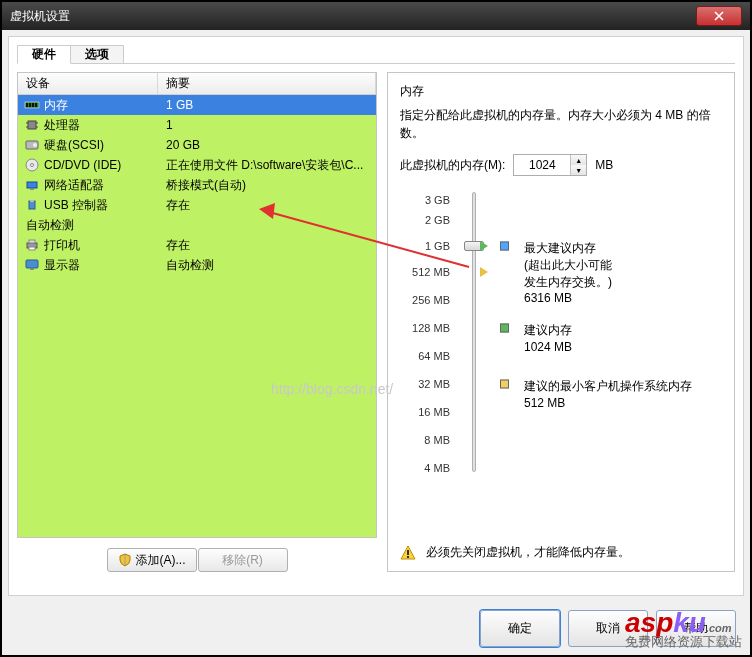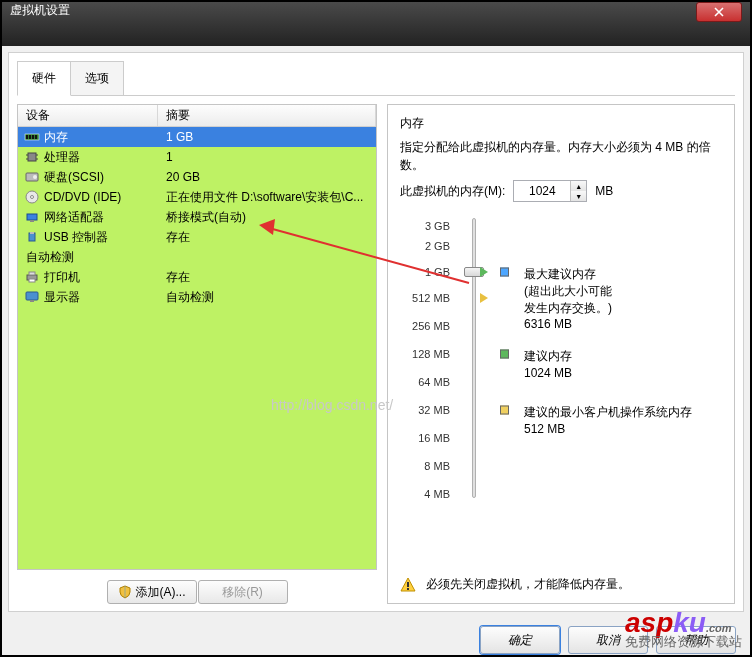--- a/index.html
+++ b/index.html
@@ -1,63 +1,63 @@
 <!DOCTYPE html>
 <html><head>
 <meta charset="utf-8">
 <style>
 * { box-sizing: border-box; margin: 0; padding: 0; font-family: "Microsoft YaHei", "SimSun", Tahoma, sans-serif; font-size: 12px; }
 body { background: #fff; width: 752px; height: 657px; overflow: hidden; position: relative; }
 .outer { border: 2px solid #000; width: 752px; height: 657px; background: #f0f0f0; }
-.titlebar { height: 44px; background: linear-gradient(#4a4a4a, #222); color: #fff; display: flex; padding: 0 8px; justify-content: space-between; }
+.titlebar { height: 28px; background: linear-gradient(#4a4a4a, #222); color: #fff; display: flex; align-items: center; padding: 0 8px; justify-content: space-between; }
 .titlebar .title { font-size: 12px; }
 .closebtn { width: 46px; height: 20px; background: linear-gradient(#d97070,#c83030); border: 1px solid #7a1a1a; border-radius: 3px; display: flex; align-items: center; justify-content: center; }
 .closebtn svg { width: 10px; height: 10px; }
 .dialog-body { background: #fff; margin: 6px; border: 1px solid #d0d0d0; height: 560px; position: relative; padding: 8px; }
 .tabs { display: flex; border-bottom: 1px solid #ccc; margin-bottom: 8px; }
-.tab { padding: 8px 14px; border: 1px solid #ccc; border-bottom: none; background: #fff; margin-right: -1px; position: relative; }
+.tab { padding: 0 14px; border: 1px solid #ccc; border-bottom: none; background: #fff; margin-right: -1px; position: relative; font-weight: bold; }
 .tab.active { background: #fff; z-index: 2; border-bottom: 1px solid #fff; margin-bottom: -1px; }
 .tab.inactive { background: #f4f4f4; }
 .content-row { display: flex; gap: 10px; height: 500px; }
 .left-panel { flex: 0 0 360px; display: flex; flex-direction: column; }
 .dev-table { border: 1px solid #c5c5c5; flex: 1; background: #bef264; overflow: hidden; }
 .dev-head { display: flex; background: linear-gradient(#fdfdfd,#ececec); border-bottom: 1px solid #d0d0d0; height: 22px; align-items: center; }
 .dev-head div { padding: 0 8px; border-right: 1px solid #d8d8d8; height: 100%; display: flex; align-items: center; }
 .col-dev { flex: 0 0 140px; }
 .col-sum { flex: 1; }
 .dev-row { display: flex; height: 20px; align-items: center; cursor: default; }
 .dev-row .col-dev { flex: 0 0 140px; padding-left: 6px; display: flex; align-items: center; gap: 4px; }
 .dev-row .col-sum { flex: 1; padding: 0 8px; white-space: nowrap; overflow: hidden; text-overflow: ellipsis; }
 .dev-row.selected { background: #3a81e0; color: #fff; }
 .icon-box { width: 16px; height: 14px; display: flex; align-items: center; justify-content: center; flex-shrink: 0; }
 .btn-row { display: flex; gap: 1px; justify-content: center; margin-top: 10px; }
 .btn { min-width: 90px; height: 24px; background: linear-gradient(#fdfdfd,#e8e8e8); border: 1px solid #b0b0b0; border-radius: 3px; display: flex; align-items: center; justify-content: center; gap: 4px; cursor: pointer; }
 .btn.disabled { color: #999; }
 .right-panel { flex: 1; border: 1px solid #c5c5c5; padding: 10px 12px; background: #fff; position: relative; display: flex; flex-direction: column; }
 .rp-title { margin-bottom: 6px; }
-.rp-desc { margin-bottom: 6px; line-height: 1.5; }
+.rp-desc { margin-bottom: 12px; line-height: 1.5; }
 .mem-row { display: flex; align-items: center; gap: 8px; margin-bottom: 12px; }
 .spinbox { display: flex; align-items: center; border: 1px solid #abadb3; height: 22px; }
 .spinbox input { border: none; width: 56px; text-align: center; padding: 0 6px; height: 20px; outline: none; }
 .spins { display: flex; flex-direction: column; width: 16px; border-left: 1px solid #c0c0c0; }
 .spins div { height: 10px; background: linear-gradient(#f8f8f8,#e4e4e4); display: flex; align-items: center; justify-content: center; font-size: 7px; cursor: pointer; }
 .slider-area { display: flex; gap: 10px; flex: 1; margin-top: 4px; }
 .ticks-col { width: 50px; text-align: right; position: relative; }
 .tick-lbl { position: absolute; right: 0; font-size: 11px; color: #333; transform: translateY(-50%); }
 .slider-col { width: 30px; position: relative; }
 .slider-track { position: absolute; left: 12px; top: 0; width: 4px; height: 280px; background: linear-gradient(90deg,#d0d0d0,#f0f0f0,#d0d0d0); border: 1px solid #b0b0b0; border-radius: 2px; }
 .slider-thumb { position: absolute; left: 4px; width: 20px; height: 10px; background: linear-gradient(#f4f4f4,#d8d8d8); border: 1px solid #888; border-radius: 2px; transform: translateY(-50%); }
 .marker-tri { position: absolute; left: 20px; width: 0; height: 0; border-top: 5px solid transparent; border-bottom: 5px solid transparent; transform: translateY(-50%); }
 .markers-col { width: 14px; position: relative; }
 .sq { position: absolute; width: 9px; height: 9px; border: 1px solid #666; transform: translateY(-50%); }
 .notes-col { flex: 1; position: relative; }
 .note { position: absolute; font-size: 11px; line-height: 1.4; }
 .warnrow { display: flex; align-items: center; gap: 10px; margin-top: auto; padding-top: 8px; }
 .dlg-btns { display: flex; gap: 8px; justify-content: flex-end; padding: 8px 14px; }
-.dlg-btn { min-width: 80px; height: 28px; background: linear-gradient(#fdfdfd,#e4e4e4); border: 1px solid #8aa3c4; border-radius: 3px; display: flex; align-items: center; justify-content: center; cursor: pointer; font-style: italic; }
+.dlg-btn { min-width: 80px; height: 37px; background: linear-gradient(#fdfdfd,#e4e4e4); border: 1px solid #8aa3c4; border-radius: 3px; display: flex; align-items: center; justify-content: center; cursor: pointer; }
 .dlg-btn.default { box-shadow: 0 0 0 1px #3a81e0; }
 .arrow-annot { position: absolute; pointer-events: none; }
 .watermark { position: absolute; left: 262px; top: 344px; color: #c8c8c8; font-size: 14px; pointer-events: none; }
 .brand { position: absolute; right: 10px; bottom: 6px; font-family: Arial; font-weight: bold; font-style: italic; pointer-events: none; }
 .brand .a { color: #c00; font-size: 28px; }
 .brand .k { color: #8b5cf6; font-size: 28px; }
 .brand .sub { color: #666; font-size: 13px; display: block; margin-top: -6px; font-style: normal; font-weight: normal; }
 </style>
 </head>
 <body>

